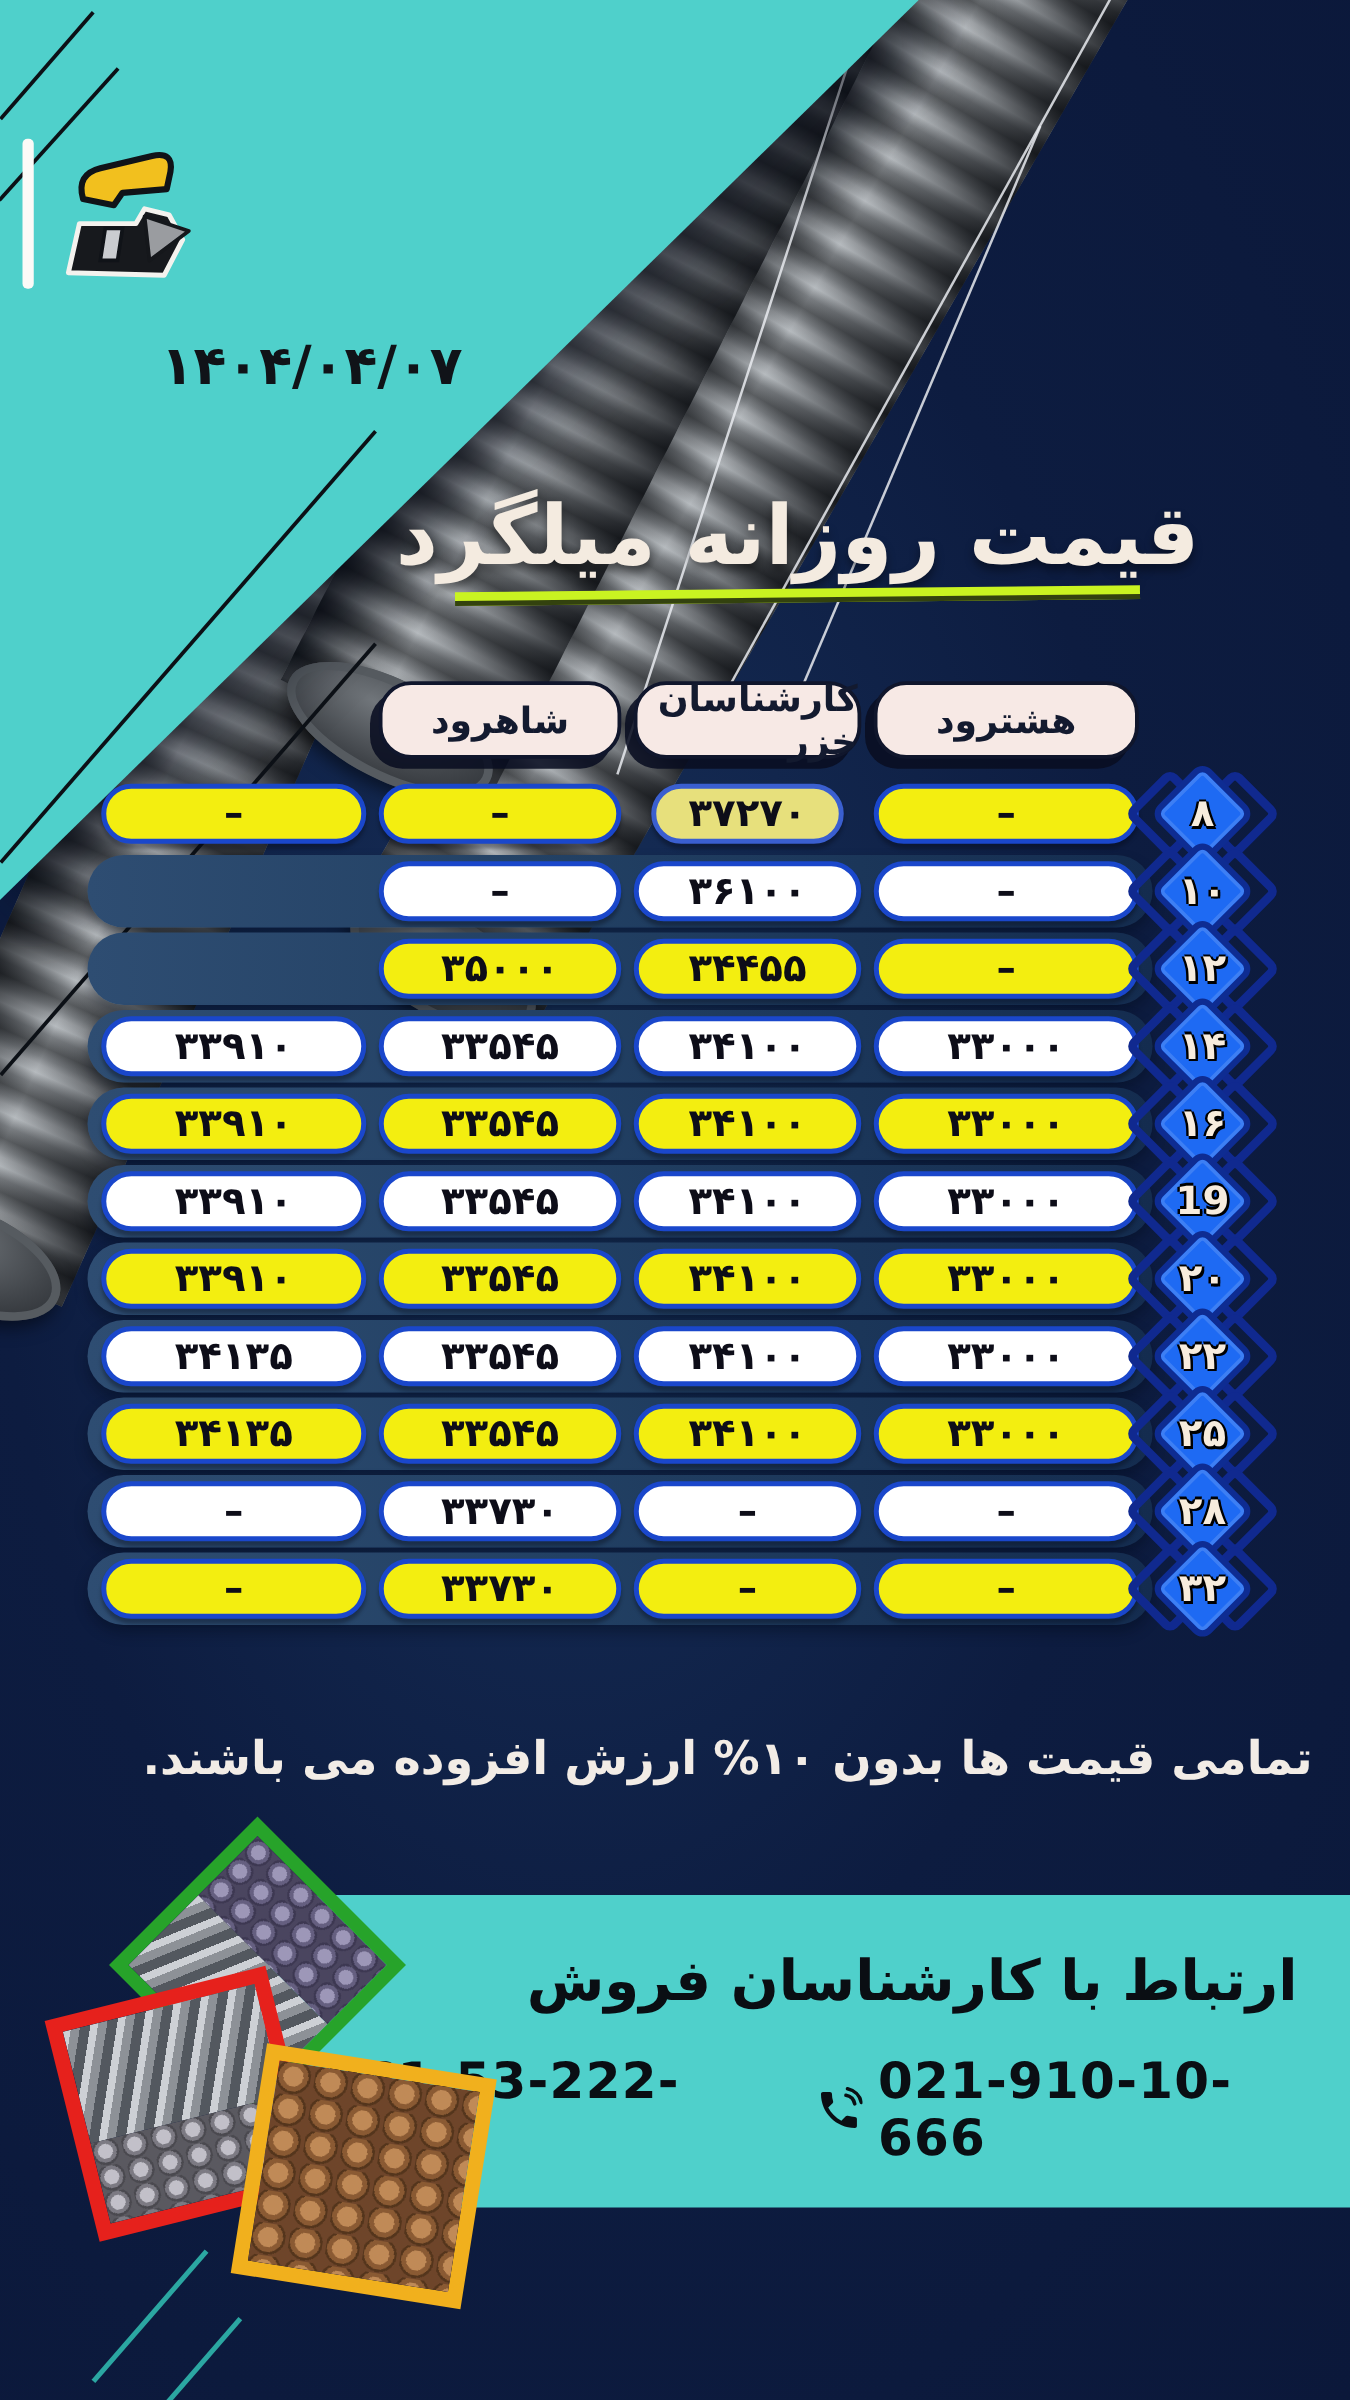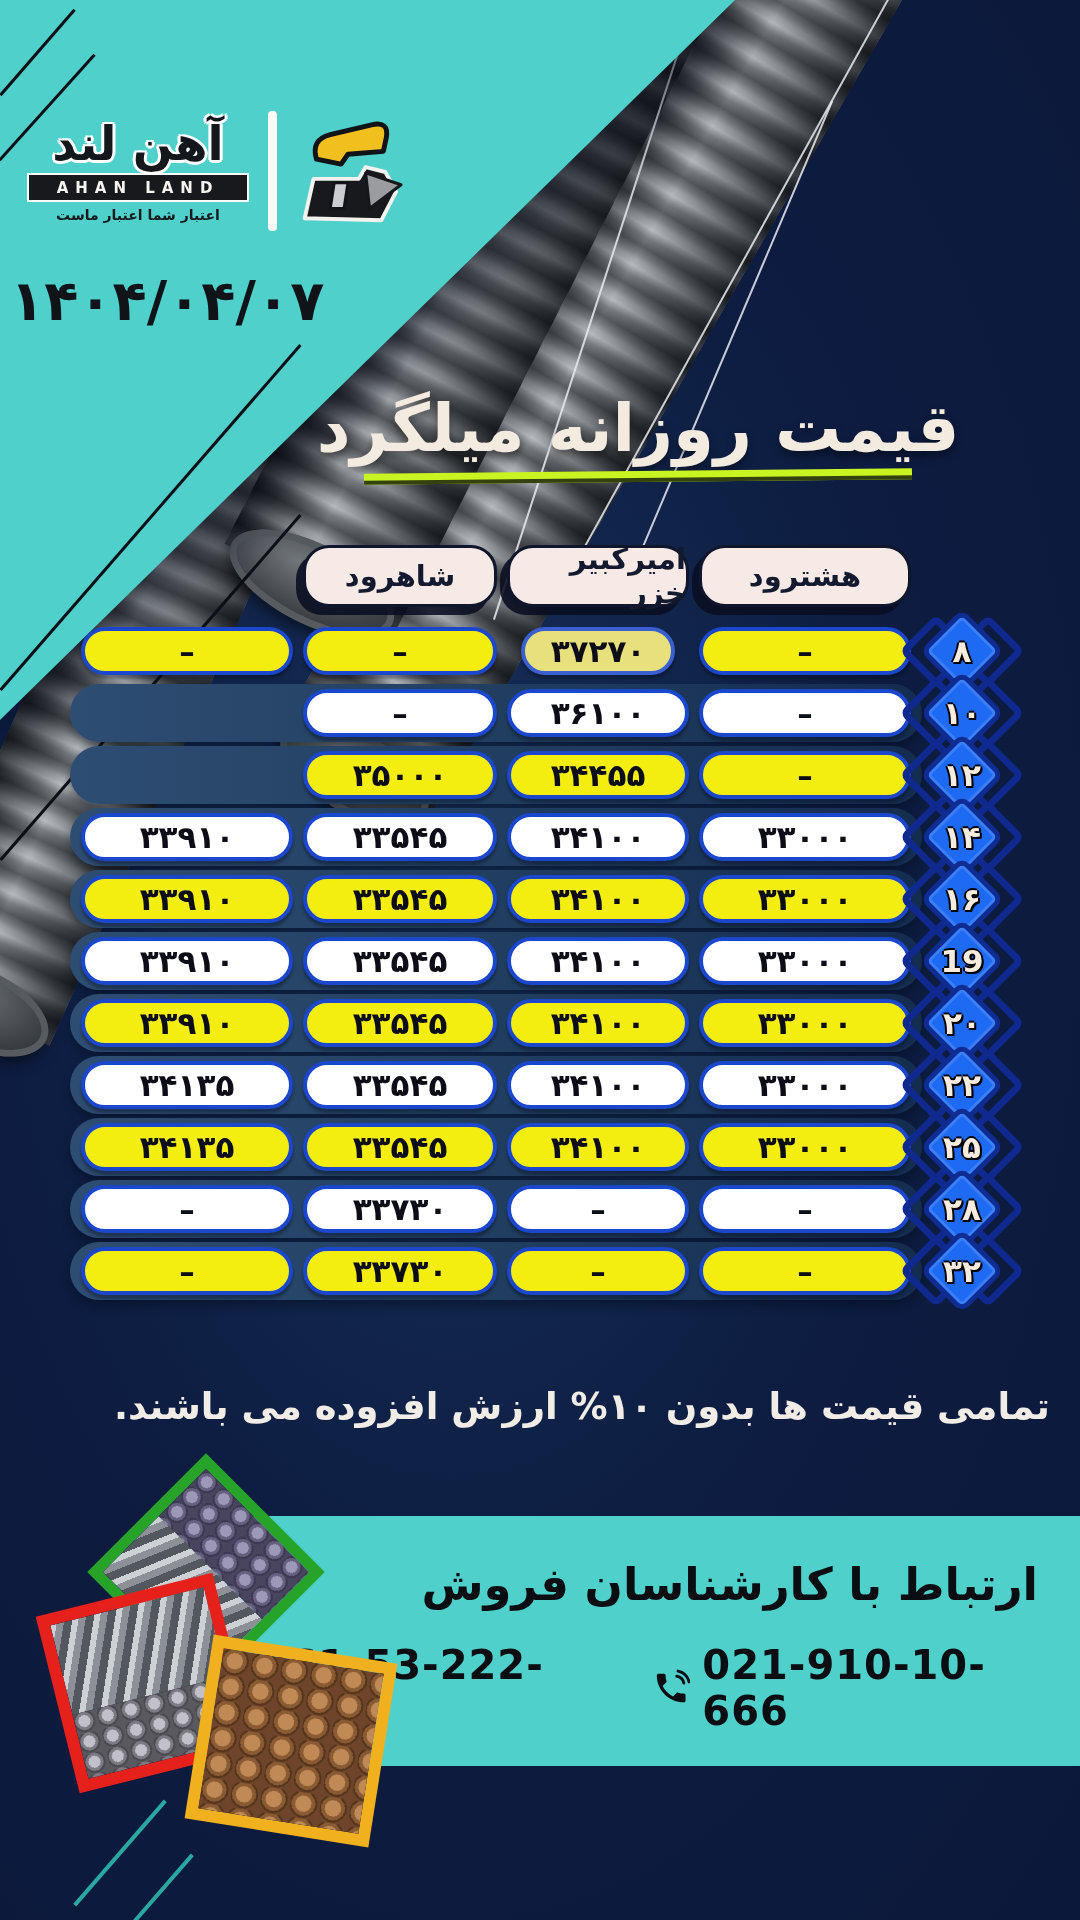--- a/index.html
+++ b/index.html
@@ -41,22 +41,22 @@
   .logo-text { width:240px; text-align:center; }
   .brand-fa { font-size:47px; font-weight:900; color:#14171c; line-height:1.05;
     text-shadow: 2px 2px 0 #fff, -2px 2px 0 #fff, 2px -2px 0 #fff, -2px -2px 0 #fff, 0 3px 0 #fff, 3px 0 0 #fff, -3px 0 0 #fff; }
   .brand-en { margin:4px auto 0; width:222px; background:#17191d; color:#f6f4f0;
     border:2px solid #fbfaf7; font-size:15px; font-weight:700; letter-spacing:7px;
     padding:4px 0 3px; text-align:center; }
   .brand-tag { margin-top:5px; font-size:14px; font-weight:700; color:#17191d; }
   .logo-sep { width:9px; height:120px; background:#fbfaf7; border-radius:4px; }
   .logo-ico { width:118px; height:128px; }
 
-  .date-fa { position:absolute; left:10px; top:268px; width:360px; text-align:left;
-    font-size:56px; font-weight:900; color:#101318; letter-spacing:1px; }
+  .date-fa { position:absolute; left:10px; top:268px; width:360px; text-align:right;
+    font-size:43px; font-weight:900; color:#101318; letter-spacing:1px; }
 
   
   .title-wrap { position:absolute; left:196px; top:390px; width:884px; text-align:center; }
   .title-text { font-size:66px; font-weight:900; color:#f4ebe0;
     text-shadow:0 5px 8px rgba(0,0,0,.4); }
   .title-underline { margin:4px auto 0; width:548px; height:11px; background:#c9f321;
     border-bottom:4px solid #33420e; transform:rotate(-0.6deg); }
 
   
   .thead { position:absolute; left:70px; top:545px; width:852px;
@@ -151,44 +151,39 @@
   <div class="line white" style="left:486px; top:329px; width:498px; transform:rotate(-67deg); z-index:3;"></div>
 
   <div class="teal-tri" style="z-index:4;"></div>
 
   <div class="line black" style="left:-19px; top:51px; width:113px; transform:rotate(-49deg); z-index:5;"></div>
   <div class="line black" style="left:-24px; top:106px; width:142px; transform:rotate(-48deg); z-index:5;"></div>
   <div class="line black" style="left:-78px; top:516px; width:457px; transform:rotate(-49deg); z-index:5;"></div>
   <div class="line black" style="left:-78px; top:686px; width:457px; transform:rotate(-49deg); z-index:5;"></div>
 
   <div class="logo" style="z-index:6;">
-    <div class="logo-text">
-      <div class="brand-fa">آهن لند</div>
-      <div class="brand-en">AHAN LAND</div>
-      <div class="brand-tag">اعتبار شما اعتبار ماست</div>
-    </div>
     <div class="logo-sep"></div>
     <svg class="logo-ico" viewBox="0 0 120 128">
       <path d="M30 52 q-6-20 14-25 l42-10 q18-4 15 13 l-3 14 -36 3 -7 10 z" fill="#f2c01e" stroke="#101318" stroke-width="5" stroke-linejoin="round"></path>
       <path d="M18 112 l9-40 h46 l7-12 20 5 11 20 -15 29 z" fill="#17191d" stroke="#f4f2ee" stroke-width="4" stroke-linejoin="round"></path>
       <path d="M48 76 l14 0 -4 26 -14 0 z" fill="#caccd0" stroke="#101318" stroke-width="3"></path>
       <path d="M80 66 l36 12 -32 24 z" fill="#9a9ca0" stroke="#15171b" stroke-width="3" stroke-linejoin="round"></path>
     </svg>
   </div>
 
   <div class="date-fa" style="z-index:6;">۱۴۰۴/۰۴/۰۷</div>
 
   <div class="title-wrap" style="z-index:7;">
     <div class="title-text tb">قیمت روزانه میلگرد</div>
     <div class="title-underline"></div>
   </div>
 
   <div class="thead" style="z-index:7;">
       <div class="hpill tb">هشترود</div>
-      <div class="hpill tb">امیرکبیر خزر</div>
+      <div class="hpill tb">کارشناسان خزر</div>
       <div class="hpill tb">شاهرود</div>
     </div>
 
   <div style="z-index:7; position:absolute; inset:0; pointer-events:none;" id="rows-wrap">
       <div class="trow ry" style="top: 622px;">
         <div class="cells">
           <div class="pill">–</div>
           <div class="pill muted">۳۷۲۷۰</div>
           <div class="pill">–</div>
           <div class="pill">–</div>

